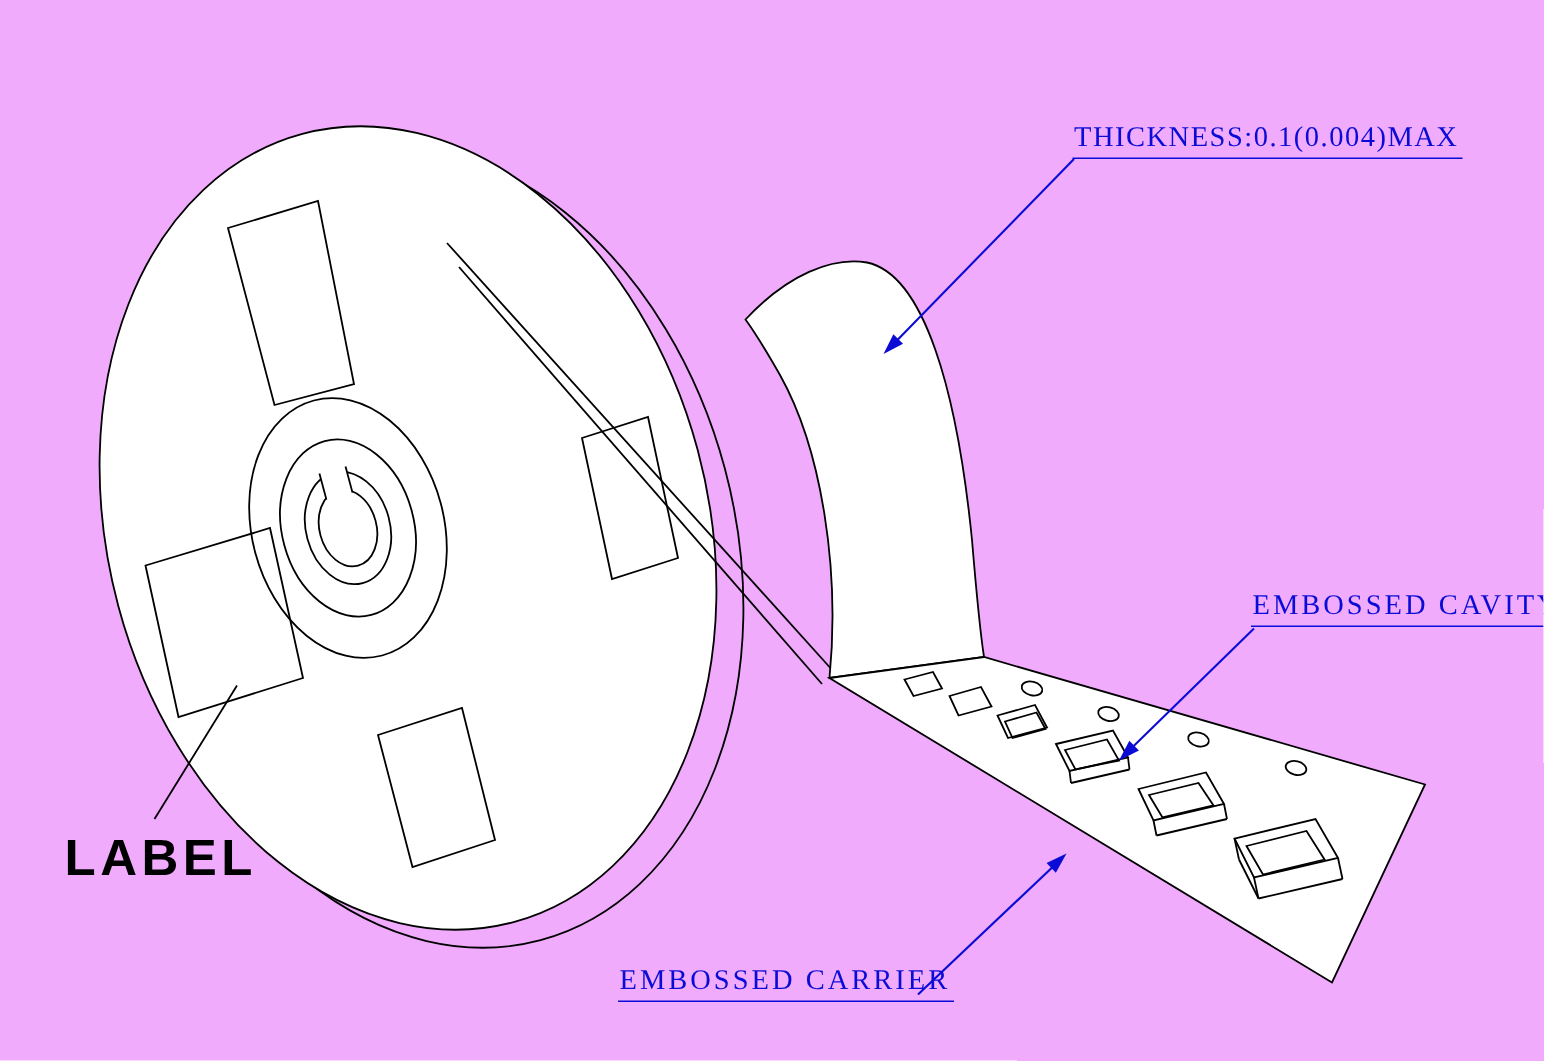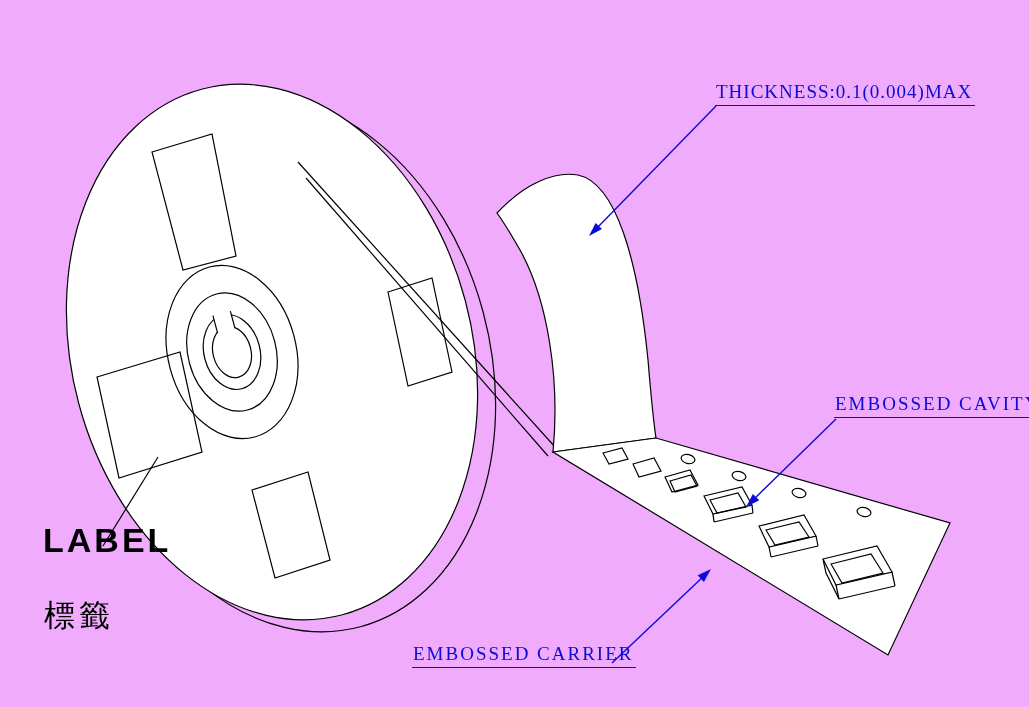--- a/index.html
+++ b/index.html
@@ -32,21 +32,21 @@
     border-bottom: 1.5px solid #0b0bd6;
     padding: 0 3px 3px 1px;
     line-height: 1.05;
   }
   #thickness-note { left: 715px; top: 82px; }
   #cavity-note { left: 834px; top: 394px; letter-spacing: 2px; }
   #carrier-note { left: 412px; top: 644px; letter-spacing: 2px; }
   #label-en {
     position: absolute;
     left: 43px;
-    top: 521px;
+    top: 553px;
     color: #000000;
     font-family: "Liberation Sans", sans-serif;
     font-weight: bold;
     font-size: 34px;
     letter-spacing: 3px;
     white-space: nowrap;
   }
   #label-cjk {
     position: absolute;
     left: 44px;
@@ -169,15 +169,14 @@
   </svg>
 
   <div id="thickness-note" class="blue-note">THICKNESS:0.1(0.004)MAX</div>
 
   <div id="cavity-note" class="blue-note">EMBOSSED CAVITY</div>
 
   <div id="carrier-note" class="blue-note">EMBOSSED CARRIER</div>
 
   <div id="label-en">LABEL</div>
 
-  <div id="label-cjk">標籤</div>
 
 </div>
 
 </body></html>

